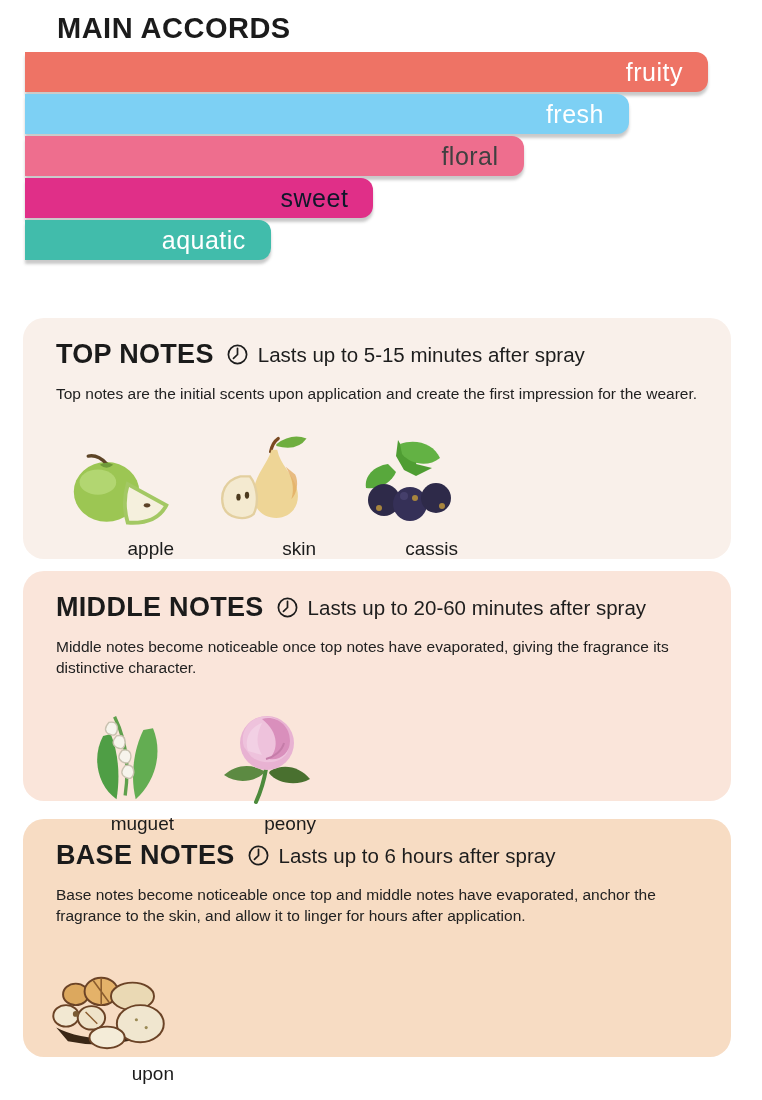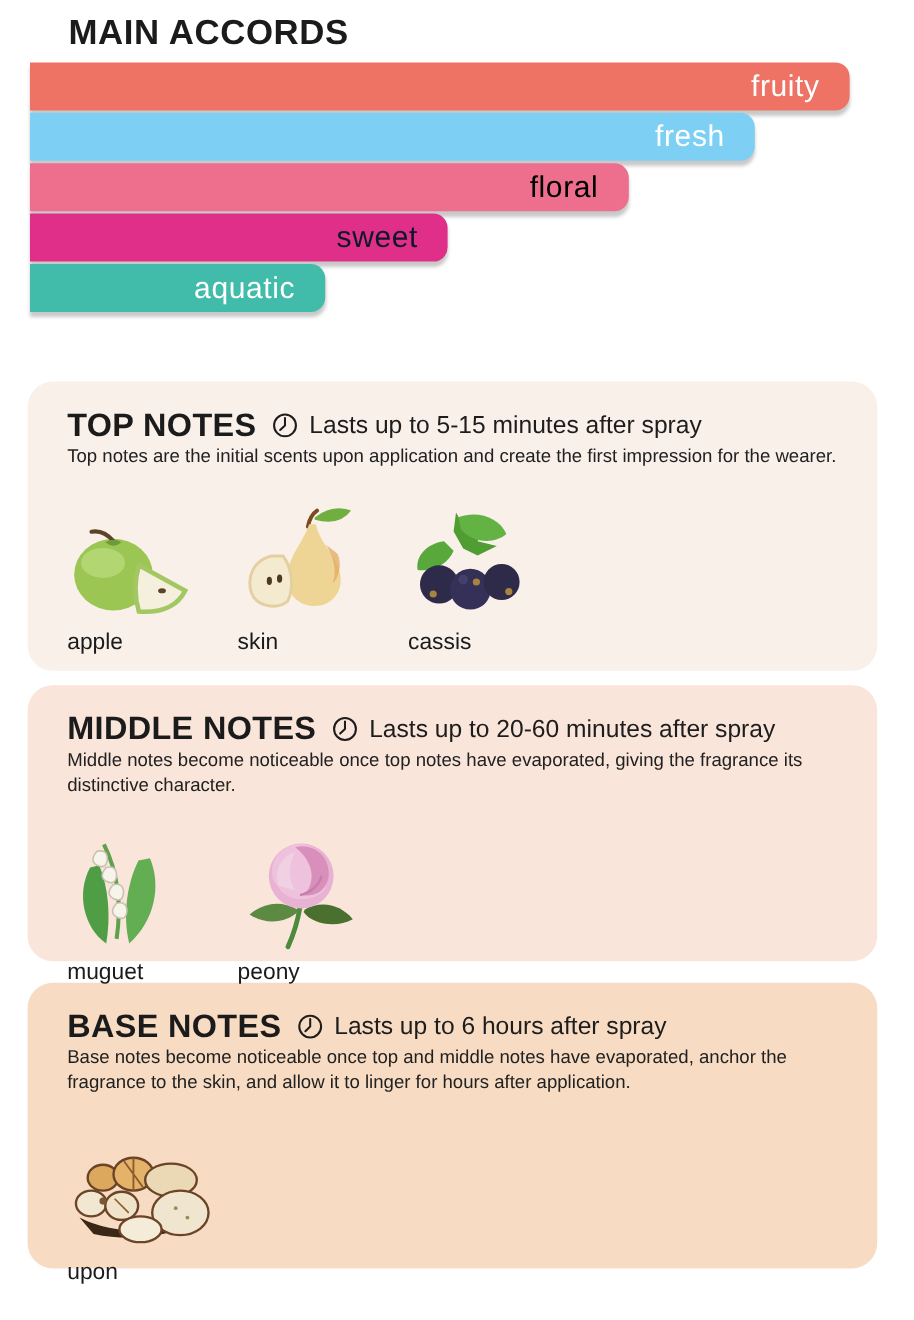--- a/index.html
+++ b/index.html
@@ -60,31 +60,31 @@
     white-space: nowrap;
   }
   .clock { flex: 0 0 auto; margin-left: 3px; }
   .duration {
     font-size: 20.5px;
     font-weight: 500;
     color: #1d1d1d;
     white-space: nowrap;
   }
   .description {
-    margin-top: 0;
+    margin-top: 13px;
     font-size: 15.5px;
     font-weight: 500;
     line-height: 1.38;
     max-width: 658px;
     color: #212121;
   }
 
   .notes-row { display: flex; align-items: flex-end; gap: 24px; margin-top: 30px; }
   .card-base .notes-row { margin-top: 40px; }
-  .note { width: 118px; display: flex; flex-direction: column; align-items: flex-start; }
+  .note { width: 118px; display: flex; flex-direction: column; align-items: flex-end; }
   .note-art { display: block; }
   .note-label {
     margin-top: 8px;
     font-size: 19px;
     font-weight: 500;
     color: #1b1b1b;
     text-align: center;
   }
 </style>
 </head>
@@ -95,21 +95,21 @@
   <h1 class="main-title">MAIN ACCORDS</h1>
 
   <div class="accords">
     <div class="accord-bar" style="width: 683px; background: rgb(238, 115, 101);">
       <span class="accord-label" style="color: rgb(255, 255, 255);">fruity</span>
     </div>
     <div class="accord-bar" style="width: 604px; background: rgb(125, 208, 244);">
       <span class="accord-label" style="color: rgb(255, 255, 255);">fresh</span>
     </div>
     <div class="accord-bar" style="width: 498.59px; background: rgb(238, 110, 142);">
-      <span class="accord-label" style="color: #000000;">floral</span>
+      <span class="accord-label" style="color: #404040;">floral</span>
     </div>
     <div class="accord-bar" style="width: 348.33px; background: rgb(224, 47, 136);">
       <span class="accord-label" style="color: #0f172a;">sweet</span>
     </div>
     <div class="accord-bar" style="width: 245.88px; background: rgb(65, 188, 171);">
       <span class="accord-label" style="color: rgb(255, 255, 255);">aquatic</span>
     </div>
   </div>
 
   <section class="card card-top" style="background: rgb(249, 240, 234);">

